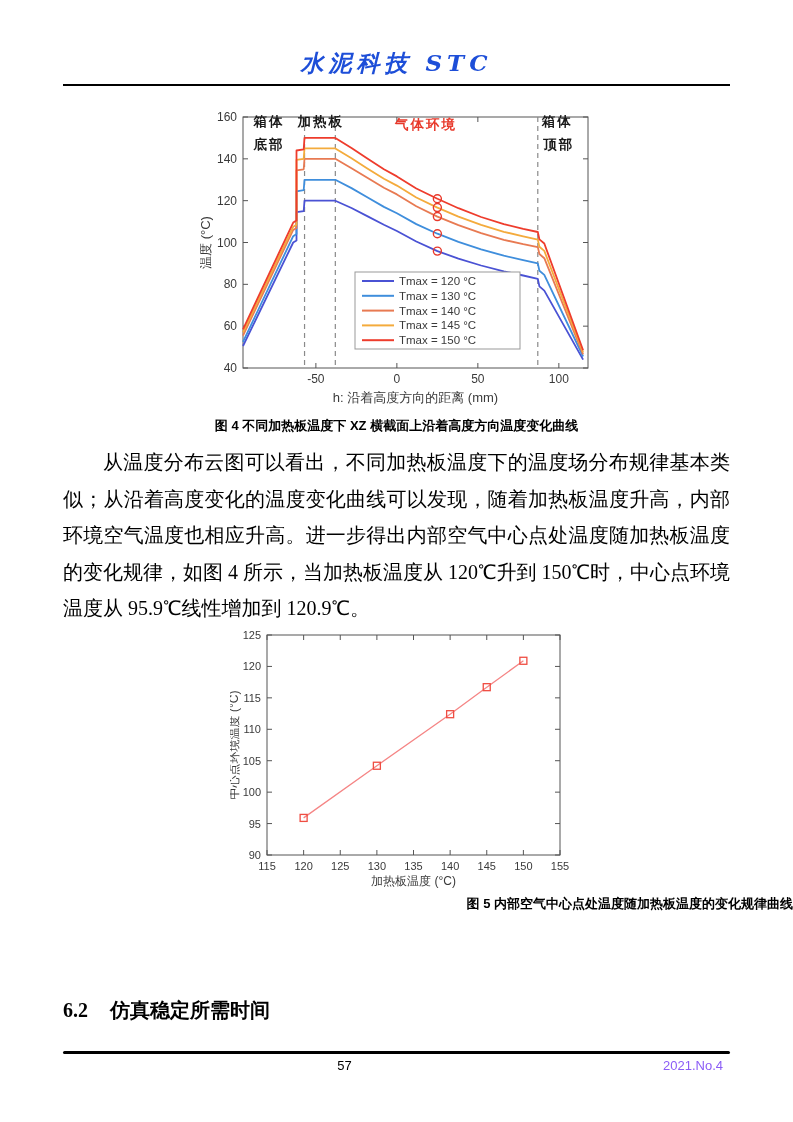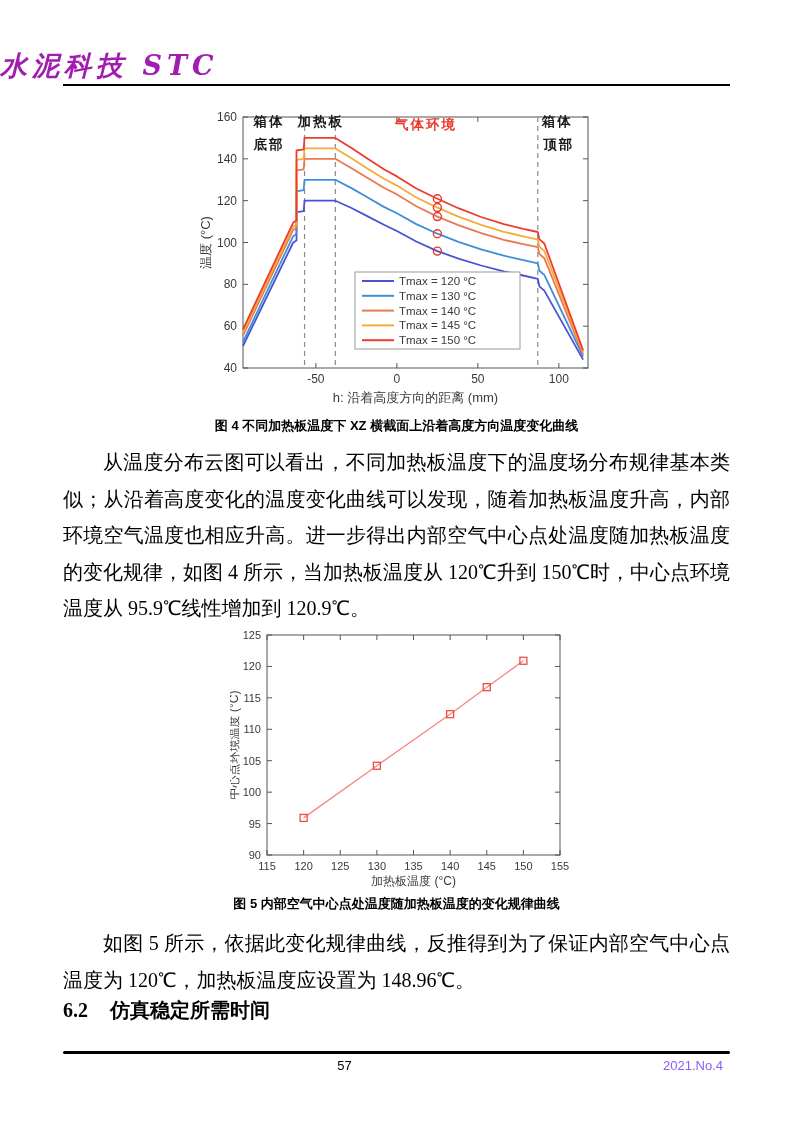--- a/index.html
+++ b/index.html
@@ -3,34 +3,34 @@
 <meta charset="utf-8">
 <style>
   html,body{margin:0;padding:0;background:#9a9a9a;}
   .page{
     position:relative;width:793px;height:1122px;background:#ffffff;
     margin:0 auto;overflow:hidden;
     font-family:"Liberation Serif",serif;color:#111;
   }
   .abs{position:absolute;}
   .journal-title{
-    left:0;top:48px;width:793px;
+    left:0;top:48px;width:793px;text-align:center;
     font-family:"DejaVu Serif",serif;font-style:italic;font-weight:700;
-    font-size:27px;letter-spacing:5px;color:#a21caf;
+    font-size:23px;letter-spacing:5px;color:#1d4ed8;
   }
   .rule{left:63px;width:667px;background:#000;}
   .header-rule{top:84px;height:2px;}
   .footer-rule{top:1051px;height:3px;border-radius:2px;}
   .caption{
     left:0;width:793px;text-align:center;
     font-family:"Liberation Sans",sans-serif;font-weight:700;
     font-size:13px;color:#000;
   }
   .caption4{top:417px;}
-  .caption5{top:895px;}
+  .caption5{top:895px;text-align:right;}
   .bodytext{
     left:63px;width:667px;text-align:justify;text-justify:inter-ideograph;
     font-size:20px;line-height:36.5px;color:#000;
   }
   .bodytext p{margin:0;text-indent:2em;}
   .p1{top:444px;}
   .p2{top:925px;}
   .section-heading{
     left:63px;top:997px;width:667px;
     font-family:"Liberation Sans",sans-serif;font-weight:700;
@@ -184,23 +184,20 @@
       <polyline points="73.6,194.9 146.9,142.7 220.1,91.2 256.8,64.2 293.4,37.8" fill="none" stroke="#f58585" stroke-width="1.3"></polyline>
       <rect x="70.125" y="191.41428571428568" width="7" height="7" fill="none" stroke="#ef4d42" stroke-width="1.3"></rect>
       <rect x="143.375" y="139.24285714285713" width="7" height="7" fill="none" stroke="#ef4d42" stroke-width="1.3"></rect>
       <rect x="216.625" y="87.69999999999996" width="7" height="7" fill="none" stroke="#ef4d42" stroke-width="1.3"></rect>
       <rect x="253.25" y="60.67142857142855" width="7" height="7" fill="none" stroke="#ef4d42" stroke-width="1.3"></rect>
       <rect x="289.875" y="34.271428571428544" width="7" height="7" fill="none" stroke="#ef4d42" stroke-width="1.3"></rect>
     </svg>
 
   <div class="abs caption caption5">图 5 内部空气中心点处温度随加热板温度的变化规律曲线</div>
 
-  <div class="abs bodytext p2">
-    <p>如图 5 所示，依据此变化规律曲线，反推得到为了保证内部空气中心点温度为 120℃，加热板温度应设置为 148.96℃。</p>
-  </div>
 
   <div class="abs section-heading">
     <span class="sec-num">6.2</span><span>仿真稳定所需时间</span>
   </div>
 
   <div class="abs rule footer-rule"></div>
   <div class="abs footer-page">57</div>
   <div class="abs footer-issue">2021.No.4</div>
 
 </div>

